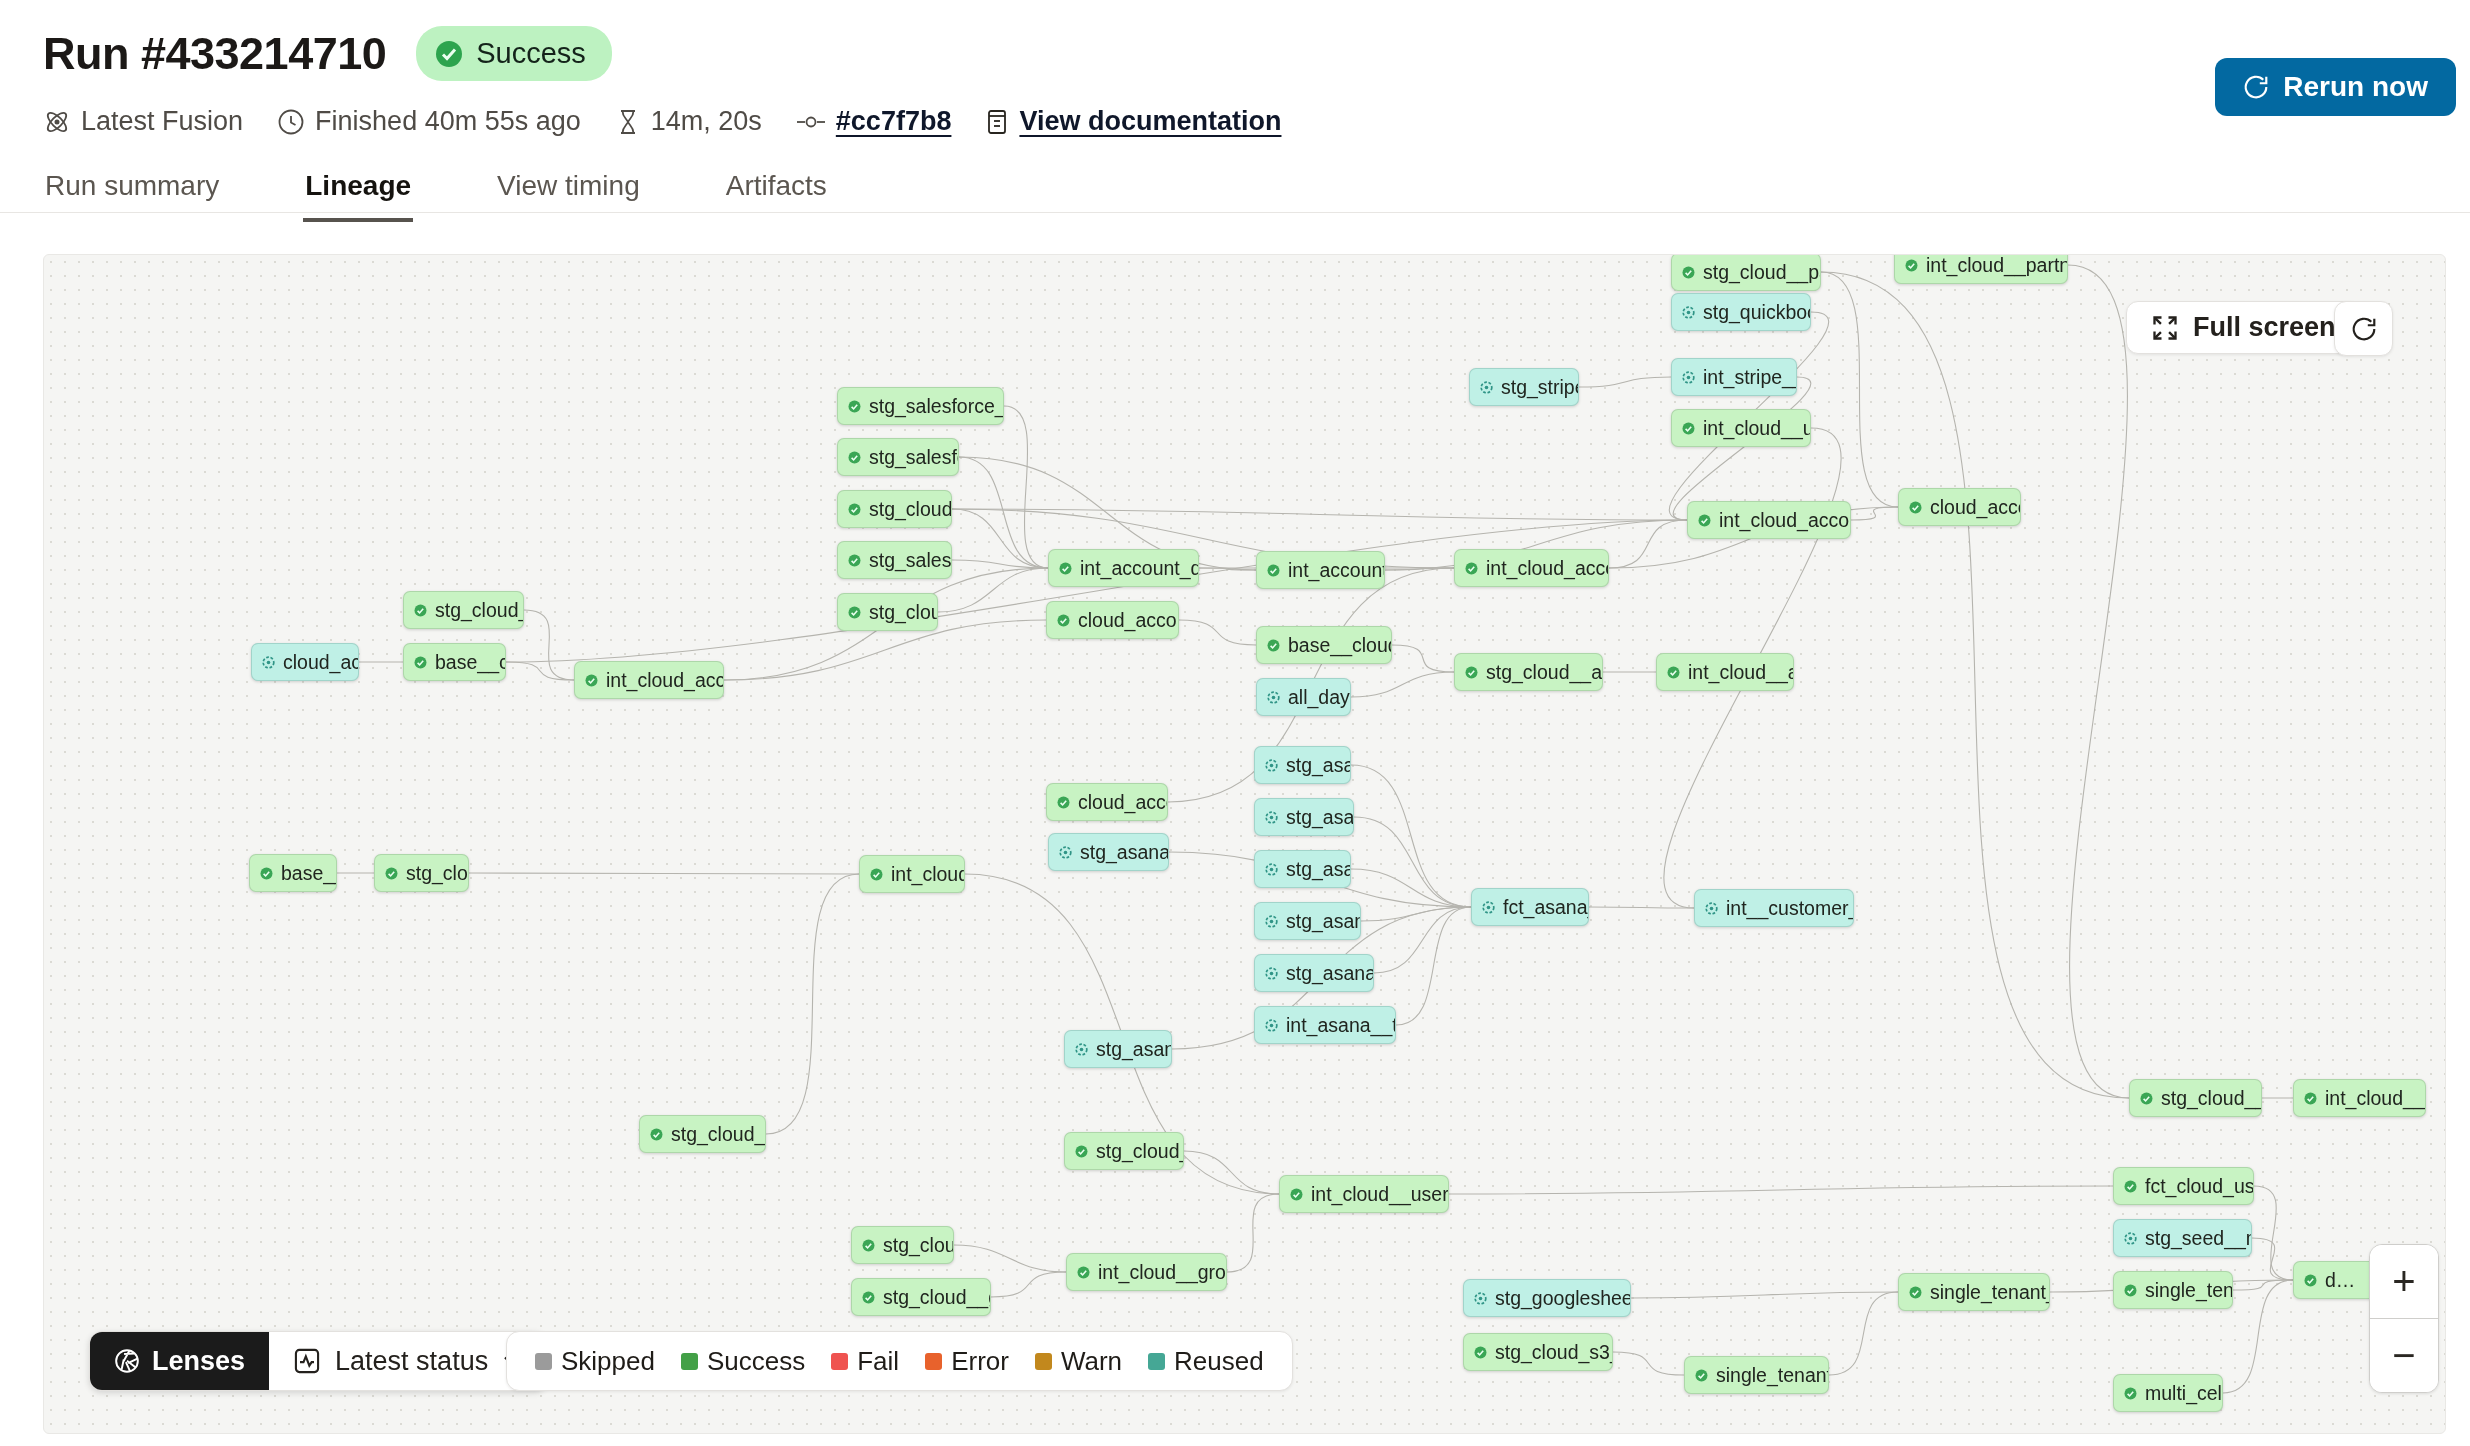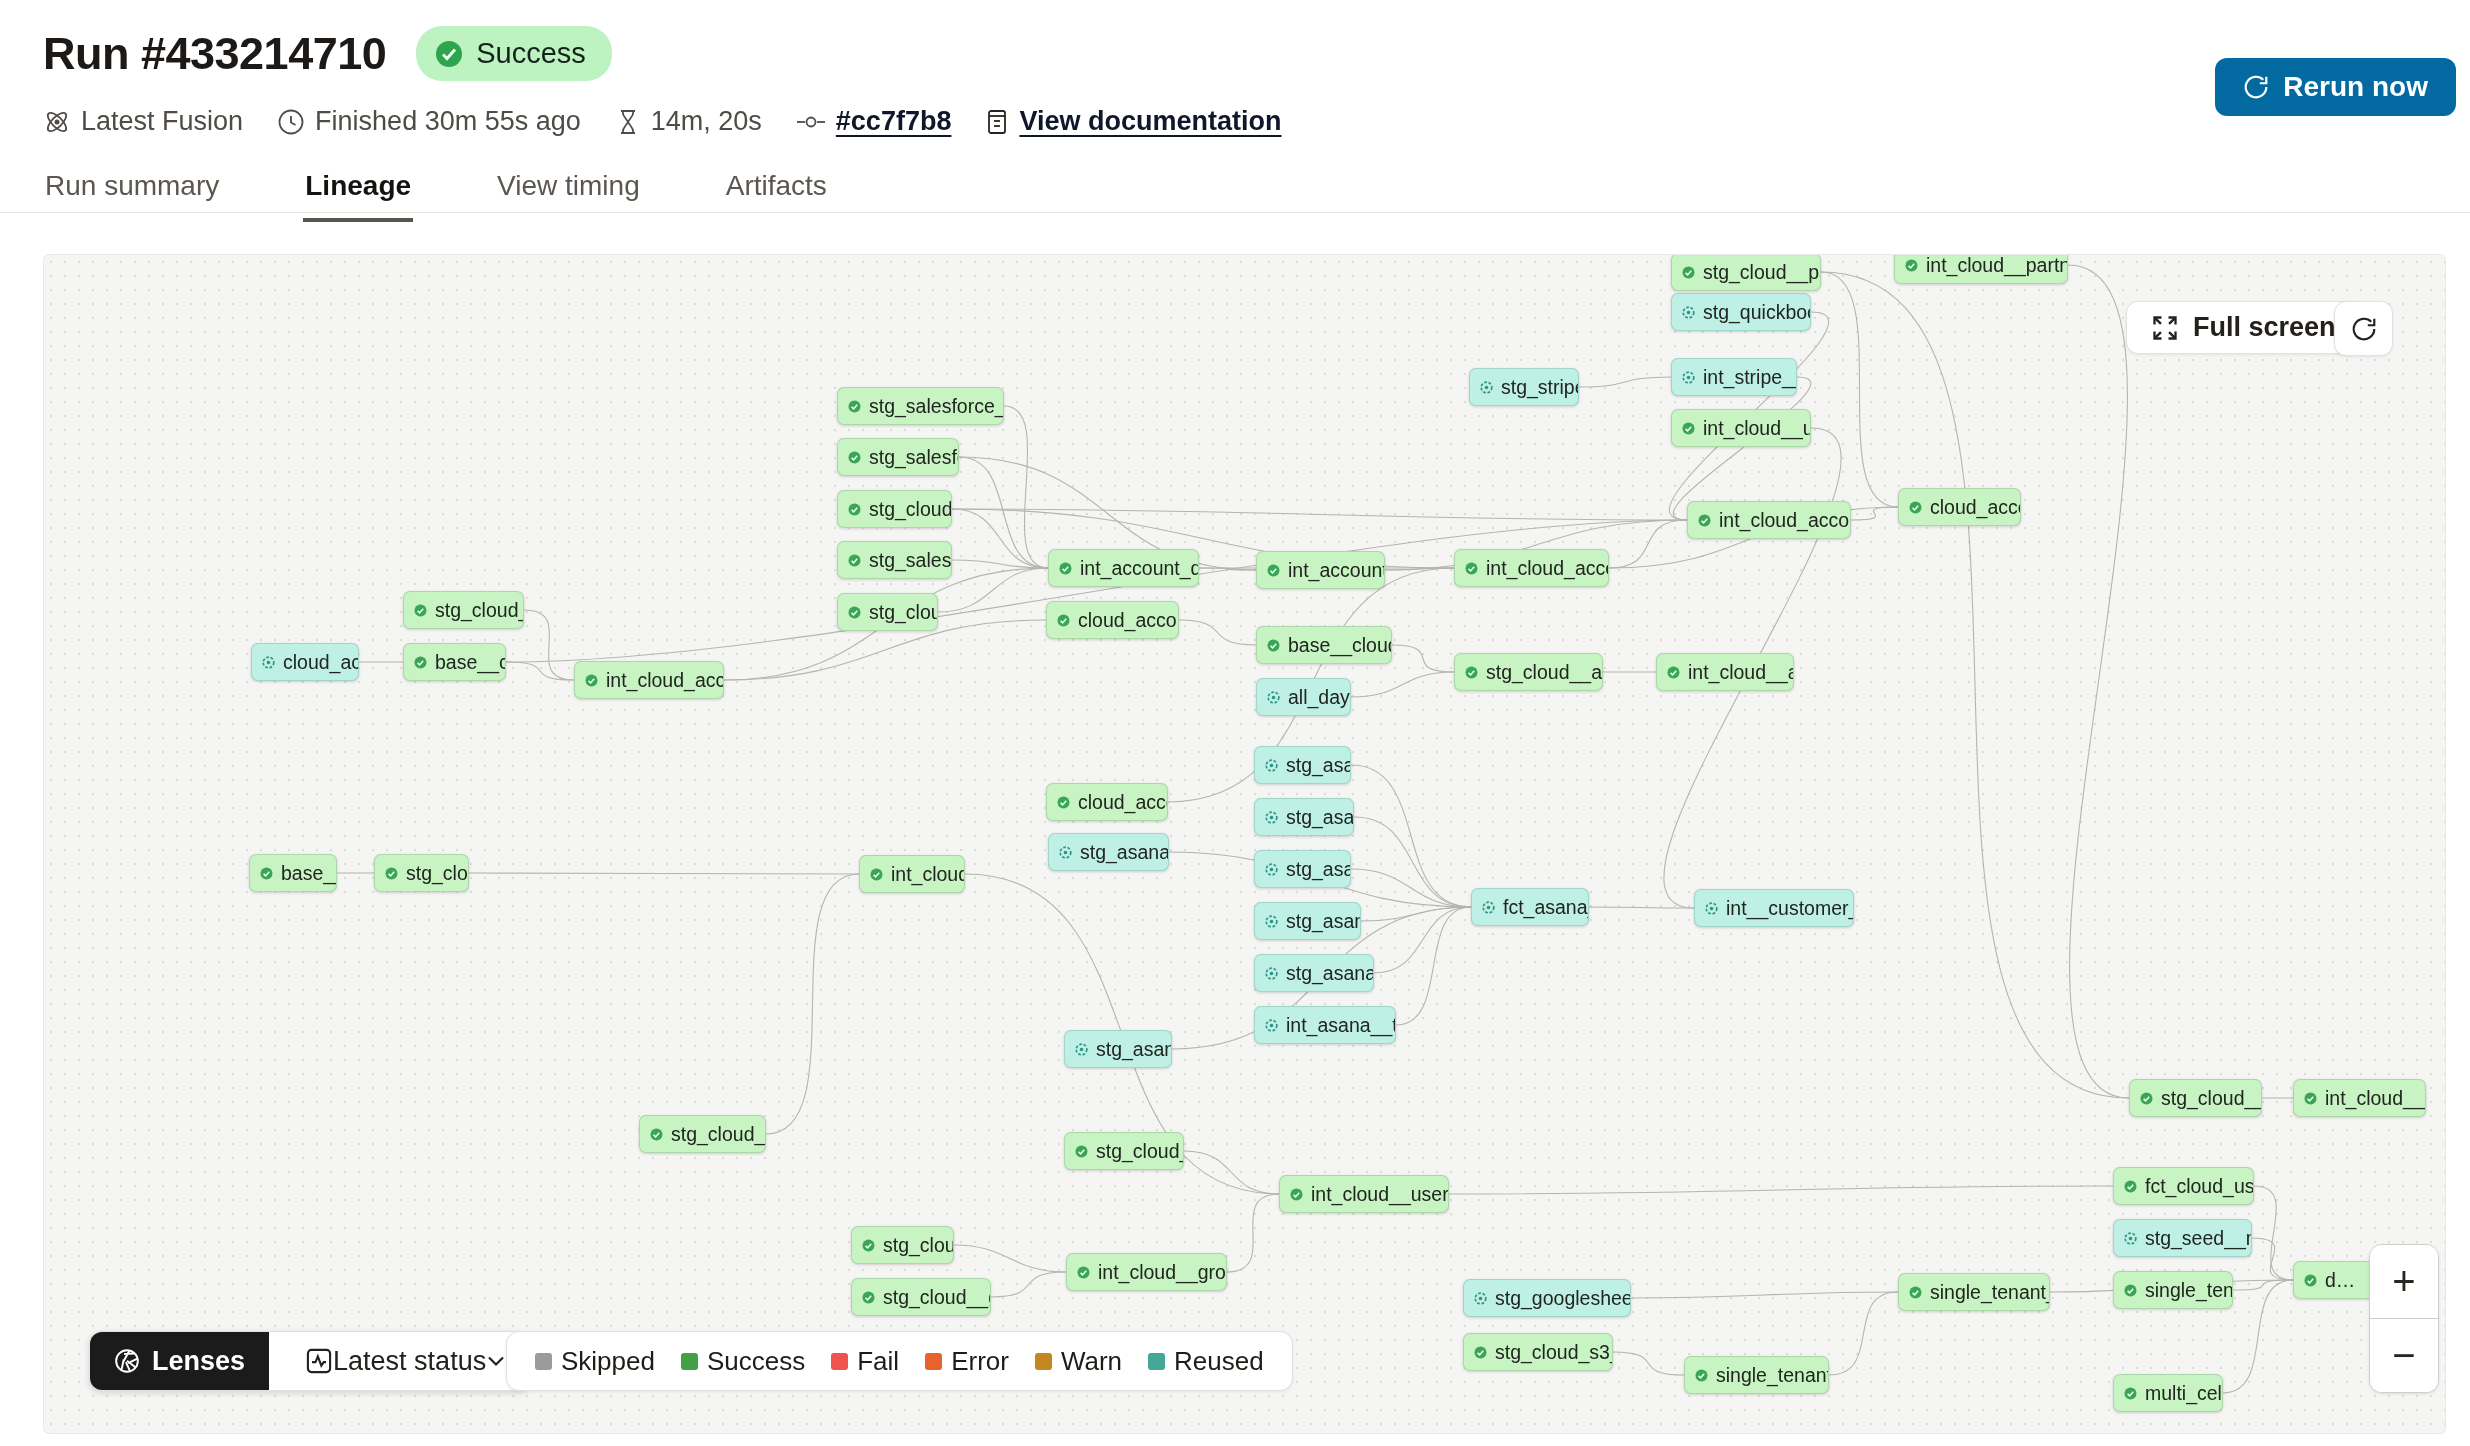--- a/index.html
+++ b/index.html
@@ -37,22 +37,22 @@
   .fs-btn{position:absolute;left:2082px;top:46px;display:flex;align-items:center;gap:14px;
     background:#fff;border:1px solid #e3e1de;border-radius:12px;padding:10px 24px;
     font-size:27px;font-weight:600;color:#24211d;box-shadow:0 1px 3px rgba(0,0,0,.08);cursor:pointer;}
   .refresh-btn{position:absolute;left:2290px;top:46px;width:57px;height:53px;background:#fff;
     border:1px solid #e3e1de;border-radius:12px;display:flex;align-items:center;justify-content:center;
     box-shadow:0 1px 3px rgba(0,0,0,.08);cursor:pointer;}
   .lenses-wrap{position:absolute;left:45px;top:1076px;display:flex;height:58px;border-radius:13px;
     box-shadow:0 2px 6px rgba(0,0,0,.14);overflow:hidden;border:1px solid #e3e1de;background:#fff;}
   .lenses-dark{display:flex;align-items:center;gap:12px;background:#1b1b1b;color:#fff;
     font-size:27px;font-weight:600;padding:0 24px;cursor:pointer;}
-  .lenses-status{display:flex;align-items:center;gap:0;background:#fff;color:#24211d;
-    font-size:27px;padding:0 24px;cursor:pointer;margin-left:12px;}
+  .lenses-status{display:flex;align-items:center;gap:14px;background:#fff;color:#24211d;
+    font-size:27px;padding:0 24px;cursor:pointer;}
   .legend{position:absolute;left:462px;top:1076px;display:flex;align-items:center;gap:26px;
     background:#fff;border:1px solid #e3e1de;border-radius:13px;height:58px;padding:0 28px;
     box-shadow:0 1px 3px rgba(0,0,0,.07);}
   .legend-item{display:flex;align-items:center;gap:9px;font-size:26px;color:#1f1c18;}
   .legend-swatch{width:17px;height:17px;border-radius:3px;}
   .zoom-ctl{position:absolute;left:2325px;top:989px;width:68px;background:#fff;
     border:1px solid #cfcecb;border-radius:13px;overflow:hidden;box-shadow:0 1px 3px rgba(0,0,0,.1);}
   .zoom-btn{height:73px;display:flex;align-items:center;justify-content:center;font-size:40px;
     color:#2a2722;cursor:pointer;background:#fff;}
   .zoom-btn + .zoom-btn{border-top:1px solid #cfcecb;}
@@ -85,21 +85,21 @@
     </span>
     <span>Latest Fusion</span>
   </span>
   <span class="meta-item">
     <span class="icon">
       <svg width="28" height="28" viewBox="0 0 28 28" fill="none" stroke="#4f4b46" stroke-width="1.8">
         <circle cx="14" cy="14" r="11.5"></circle>
           <path d="M14 8v6.5l4.5 2.5"></path>
       </svg>
     </span>
-    <span>Finished 30m 55s ago</span>
+    <span>Finished 40m 55s ago</span>
   </span>
   <span class="meta-item">
     <span class="icon">
       <svg width="26" height="28" viewBox="0 0 26 28" fill="none" stroke="#4f4b46" stroke-width="1.8">
         <path d="M6 3h14M6 25h14M7.5 3c0 6 4 7.5 5.5 11-1.5 3.5-5.5 5-5.5 11M18.5 3c0 6-4 7.5-5.5 11 1.5 3.5 5.5 5 5.5 11"></path>
       </svg>
     </span>
     <span>14m, 20s</span>
   </span>
   <span class="meta-item">

